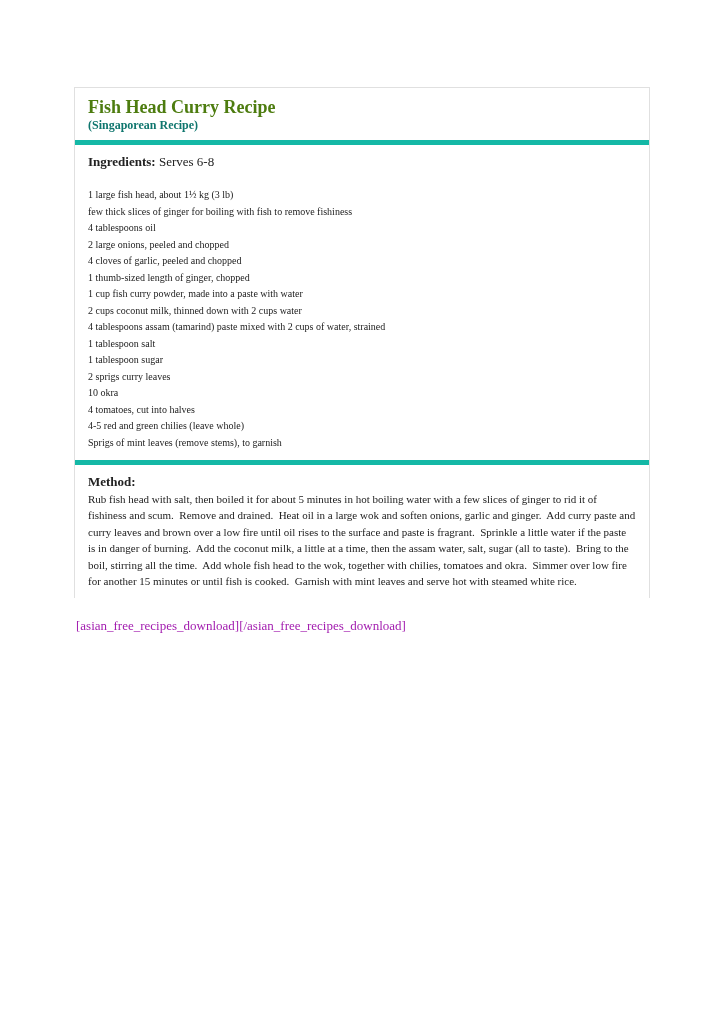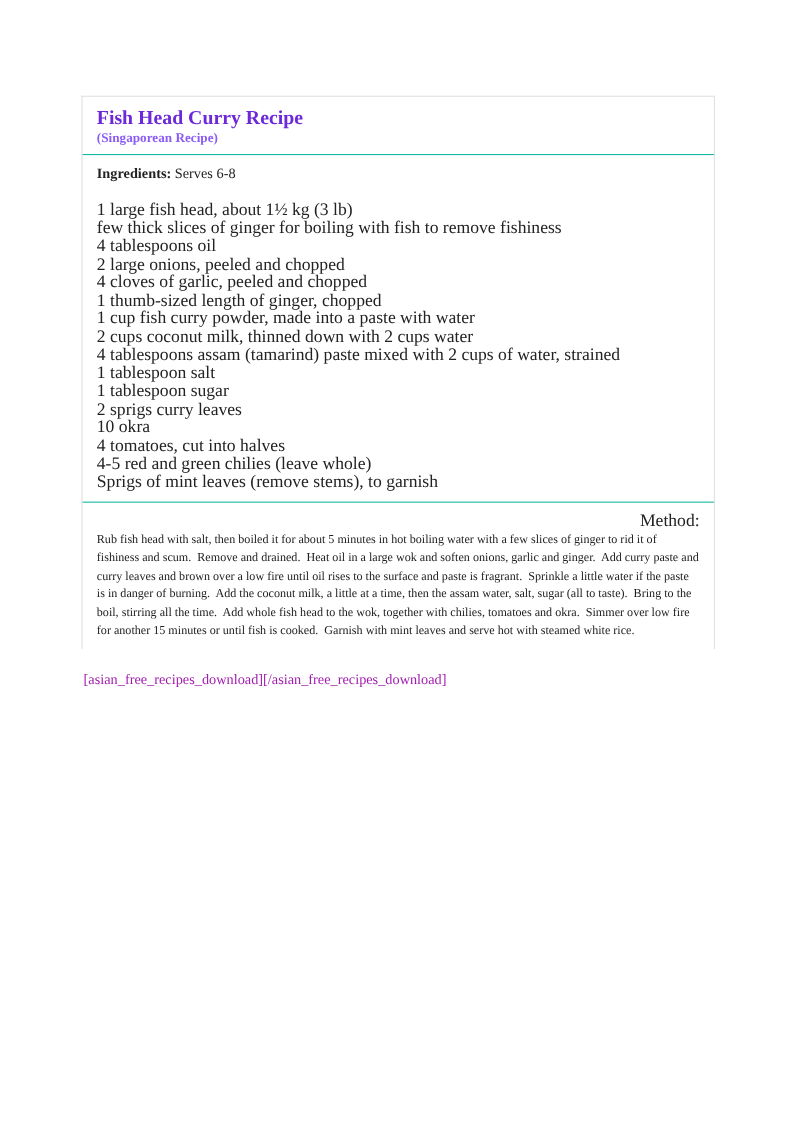--- a/index.html
+++ b/index.html
@@ -19,59 +19,58 @@
   }
   .recipe-box {
     border: 1px solid #e0e0e0;
     border-bottom: none;
     background: #ffffff;
   }
   .section {
     padding: 9px 13px;
   }
   .section + .section {
-    border-top: 1px solid #14b8a6;
+    border-top: 5px solid #14b8a6;
   }
   .title-section {
     padding: 8px 13px 7px 13px;
   }
   .recipe-title {
     margin: 0;
     font-size: 18px;
     line-height: 22px;
     font-weight: bold;
-    color: #6d28d9;
+    color: #4d7c0f;
   }
   .recipe-subtitle {
     font-size: 12px;
     line-height: 15px;
     font-weight: bold;
-    color: #8b5cf6;
+    color: #0f766e;
   }
   .serves-line {
     font-size: 13px;
     line-height: 16.5px;
   }
   .serves-line .label {
     font-weight: bold;
   }
   .ingredients-list {
     white-space: pre-line;
     margin-top: 16.5px;
-    font-size: 16px;
+    font-size: 10px;
     line-height: 16.5px;
   }
   .method-section {
     padding-bottom: 8px;
   }
   .method-label {
-    font-weight: normal;
-    font-size: 16px;
+    font-weight: bold;
+    font-size: 13px;
     line-height: 16.5px;
-    text-align: right;
   }
   .method-text {
     white-space: pre-wrap;
     font-size: 11px;
     line-height: 16.5px;
   }
   .shortcode {
     margin: 20px 0 0 2px;
     font-size: 13px;
     line-height: 16px;

